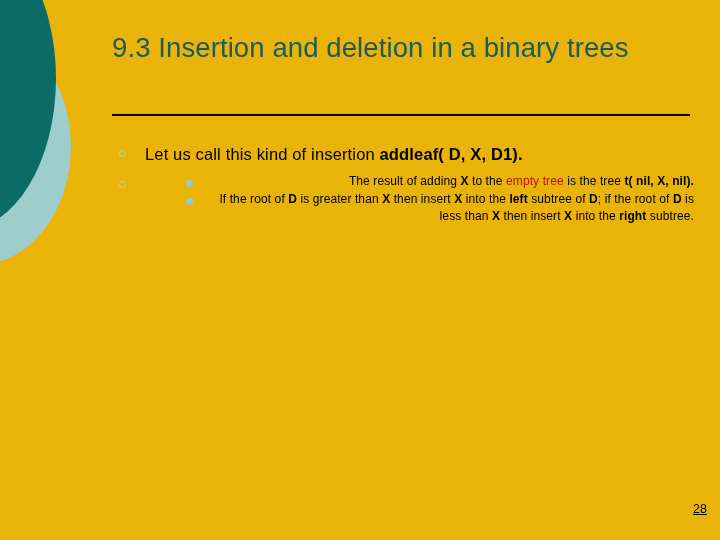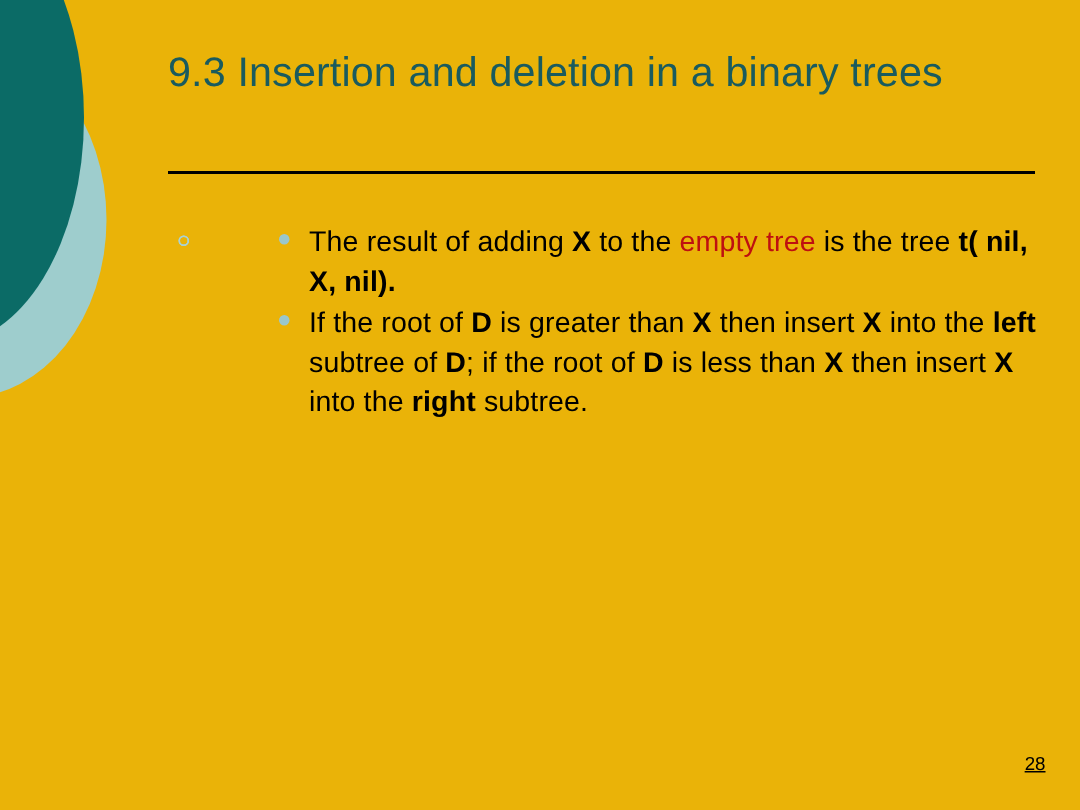--- a/index.html
+++ b/index.html
@@ -113,24 +113,25 @@
   }
 
   ul.lvl2 {
     list-style: none;
     margin: 6px 0 0 0;
     padding: 0;
   }
   ul.lvl2 > li {
     position: relative;
     padding-left: 31px;
-    font-size: 19px;
+    font-size: 12px;
     line-height: 1.40;
     margin-bottom: 1px;
     letter-spacing: 0.1px;
+    text-align: right;
   }
   ul.lvl2 > li > .marker2 {
     position: absolute;
     left: 11px;
     top: 7px;
     width: 7px;
     height: 7px;
     border-radius: 50%;
     background: #9AC7CC;
   }
@@ -138,21 +139,21 @@
     margin-left: 30px;
     margin-top: 7px;
   }
 
   b, .b { font-weight: bold; }
   .red { color: #BE1010; }
 
   
   .page-number {
     position: absolute;
-    right: 48px;
+    right: 38px;
     bottom: 24px;
     font-size: 12.5px;
     color: #000000;
     font-family: "Liberation Sans", sans-serif;
     text-decoration: underline;
   }
 </style>
 </head>
 <body>
 
@@ -165,20 +166,21 @@
 
   <div class="title-block">
     <h1 class="slide-title" style="color: rgb(26, 91, 94);">9.3 Insertion and deletion in a binary trees</h1>
   </div>
   <div class="title-rule" style="background: rgb(0, 0, 0);"></div>
 
   <div class="body-block">
     <ul class="lvl1">
       <li>
         <span class="marker1" style="border-color: rgb(169, 210, 214);"></span>
+        <span class="rich"><span>Let us call this kind of insertion </span><span class="b">addleaf( D, X, D1).</span></span>
       </li>
       <li>
         <span class="marker1" style="border-color: rgb(169, 210, 214);"></span>
 
         <div class="lvl2-wrap">
           <ul class="lvl2">
             <li>
               <span class="marker2" style="background: rgb(154, 199, 204);"></span>
               <span class="rich"><span>The result of adding </span><span class="b">X</span><span> to the </span><span class="red" style="color: rgb(190, 16, 16);">empty tree</span><span> is the tree </span><span class="b">t( nil, X, nil).</span></span>
             </li>

